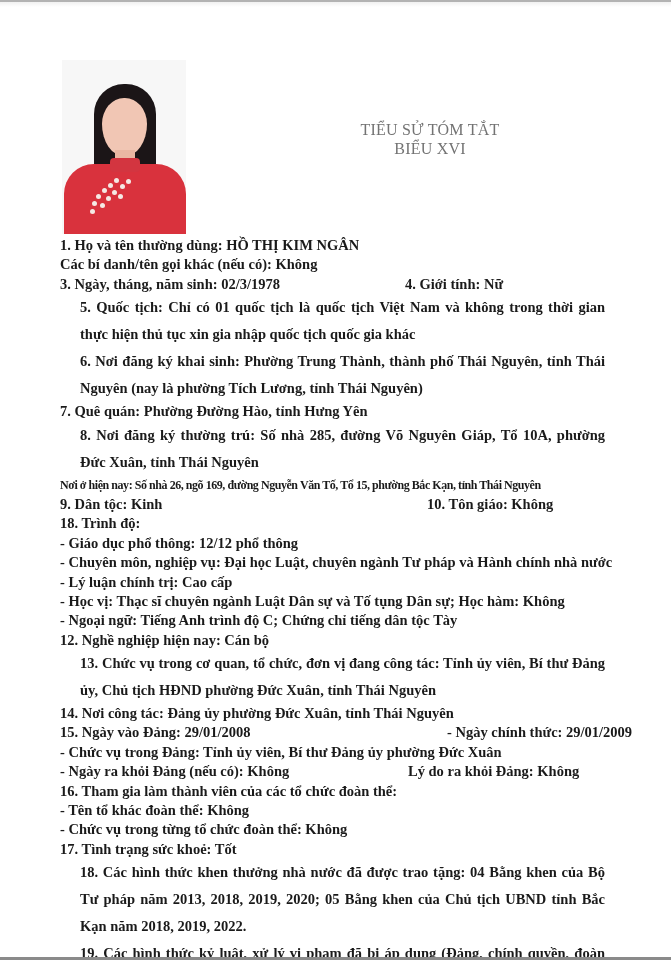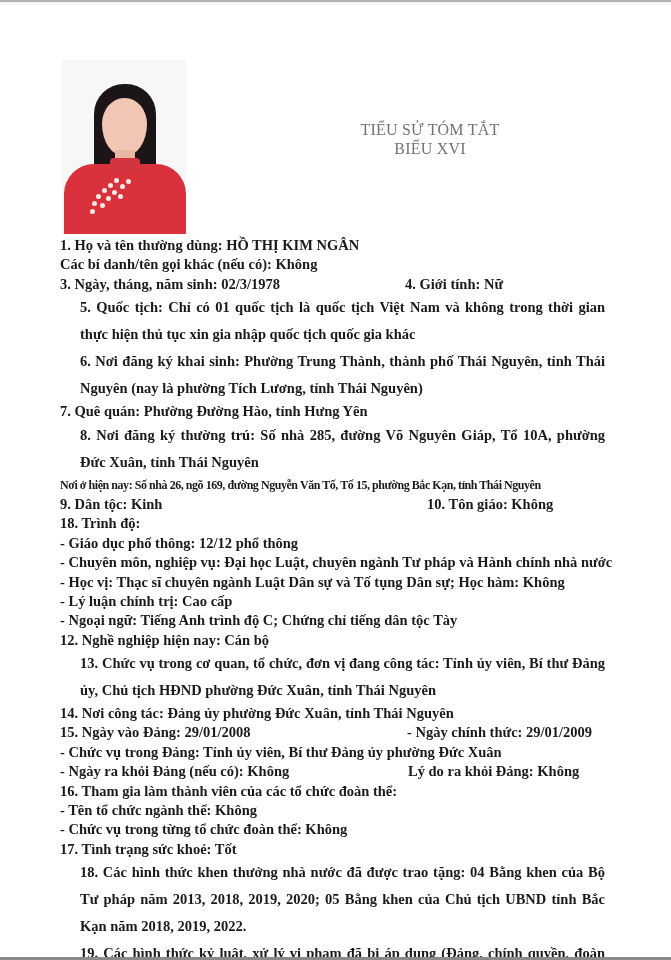--- a/index.html
+++ b/index.html
@@ -78,36 +78,36 @@
   <div class="line">7. Quê quán: Phường Đường Hào, tỉnh Hưng Yên</div>
   <div class="line wrap">8. Nơi đăng ký thường trú: Số nhà 285, đường Võ Nguyên Giáp, Tổ 10A, phường Đức Xuân, tỉnh Thái Nguyên</div>
   <div class="line condensed">Nơi ở hiện nay: Số nhà 26, ngõ 169, đường Nguyễn Văn Tố, Tổ 15, phường Bắc Kạn, tỉnh Thái Nguyên</div>
   <div class="line">
     <span>9. Dân tộc: Kinh</span>
     <span class="right" style="left:367px">10. Tôn giáo: Không</span>
   </div>
   <div class="line">18. Trình độ:</div>
   <div class="line">- Giáo dục phổ thông: 12/12 phổ thông</div>
   <div class="line">- Chuyên môn, nghiệp vụ: Đại học Luật, chuyên ngành Tư pháp và Hành chính nhà nước</div>
+  <div class="line">- Lý luận chính trị: Cao cấp</div>
   <div class="line">- Học vị: Thạc sĩ chuyên ngành Luật Dân sự và Tố tụng Dân sự; Học hàm: Không</div>
-  <div class="line">- Lý luận chính trị: Cao cấp</div>
   <div class="line">- Ngoại ngữ: Tiếng Anh trình độ C; Chứng chỉ tiếng dân tộc Tày</div>
   <div class="line">12. Nghề nghiệp hiện nay: Cán bộ</div>
   <div class="line wrap">13. Chức vụ trong cơ quan, tổ chức, đơn vị đang công tác: Tỉnh ủy viên, Bí thư Đảng ủy, Chủ tịch HĐND phường Đức Xuân, tỉnh Thái Nguyên</div>
   <div class="line">14. Nơi công tác: Đảng ủy phường Đức Xuân, tỉnh Thái Nguyên</div>
   <div class="line">
     <span>15. Ngày vào Đảng: 29/01/2008</span>
-    <span class="right" style="left:347px">- Ngày chính thức: 29/01/2009</span>
+    <span class="right" style="left:387px">- Ngày chính thức: 29/01/2009</span>
   </div>
   <div class="line">- Chức vụ trong Đảng: Tỉnh ủy viên, Bí thư Đảng ủy phường Đức Xuân</div>
   <div class="line">
     <span>- Ngày ra khỏi Đảng (nếu có): Không</span>
     <span class="right" style="left:348px">Lý do ra khỏi Đảng: Không</span>
   </div>
   <div class="line">16. Tham gia làm thành viên của các tổ chức đoàn thể:</div>
-  <div class="line">- Tên tổ chức ngành thể: Không</div>
+  <div class="line">- Tên tổ khác đoàn thể: Không</div>
   <div class="line">- Chức vụ trong từng tổ chức đoàn thể: Không</div>
   <div class="line">17. Tình trạng sức khoẻ: Tốt</div>
   <div class="line wrap">18. Các hình thức khen thưởng nhà nước đã được trao tặng: 04 Bằng khen của Bộ Tư pháp năm 2013, 2018, 2019, 2020; 05 Bằng khen của Chủ tịch UBND tỉnh Bắc Kạn năm 2018, 2019, 2022.</div>
   <div class="line wrap">19. Các hình thức kỷ luật, xử lý vi phạm đã bị áp dụng (Đảng, chính quyền, đoàn thể): Không bị kỷ luật, không có án tích</div>
 </div>
 
 <div class="bottombar"></div>
 
 </body></html>

